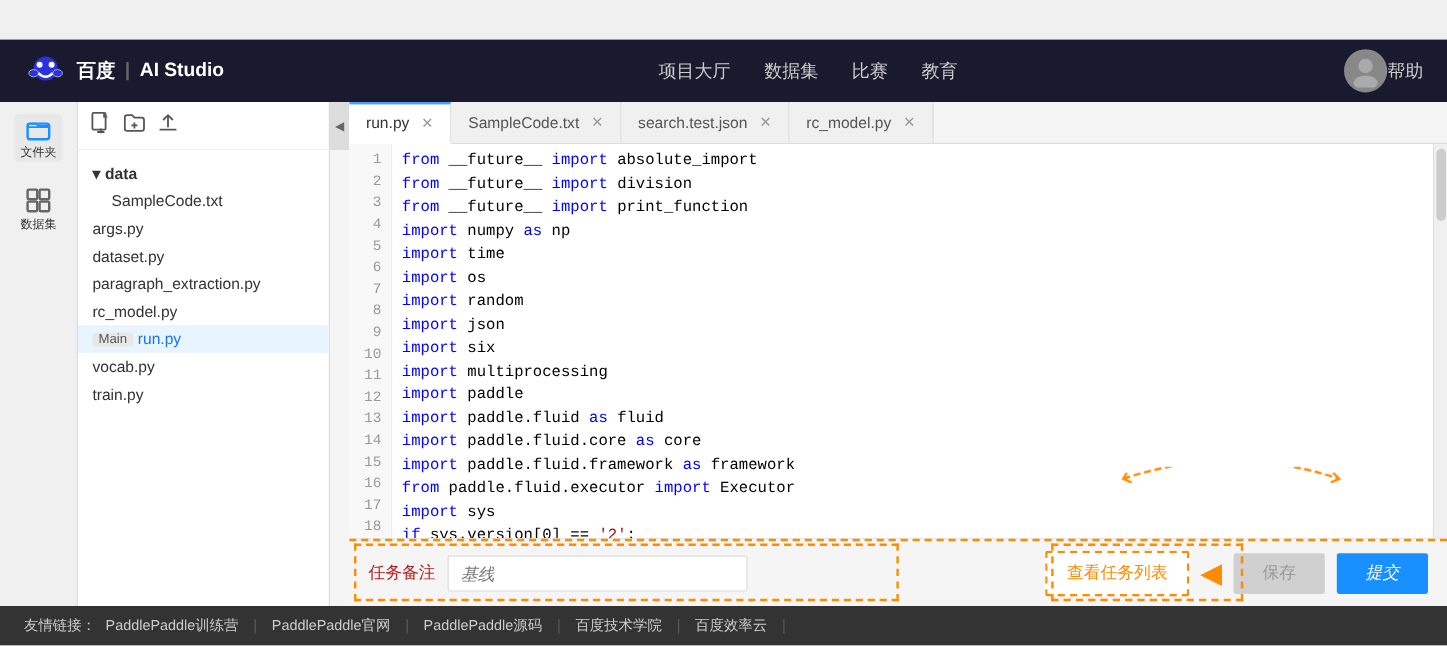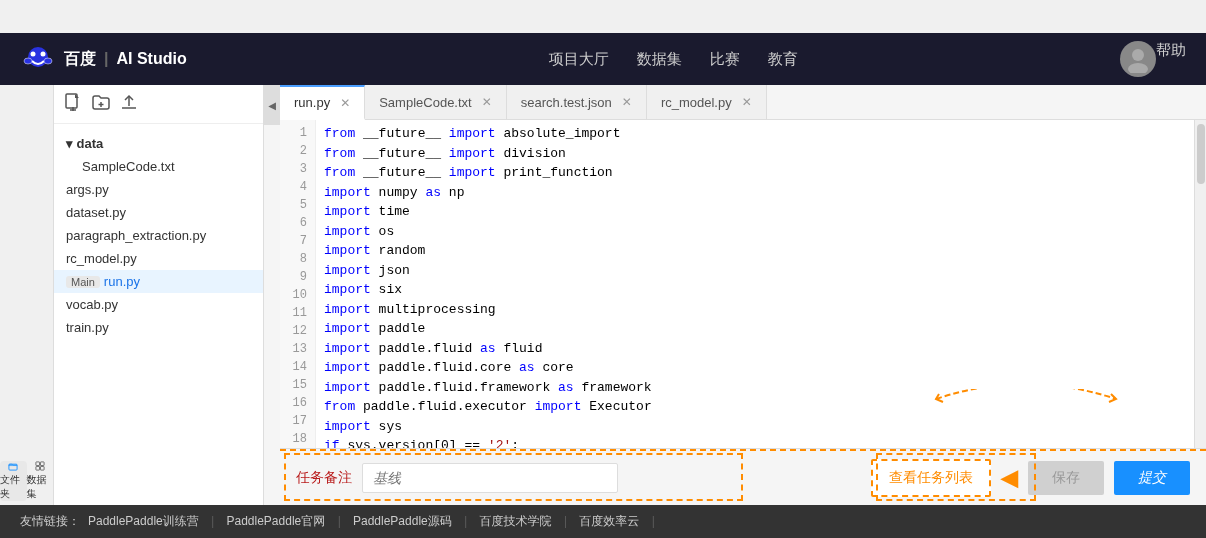--- a/index.html
+++ b/index.html
@@ -39,20 +39,21 @@
       justify-content: center;
     }
     .nav-menu-item {
       color: #ccc;
       font-size: 15px;
       cursor: pointer;
       padding: 4px 0;
     }
     .nav-right {
       display: flex;
+      align-items: center;
     }
     .nav-avatar {
       width: 36px;
       height: 36px;
       border-radius: 50%;
       background: #888;
       display: flex;
       align-items: center;
       justify-content: center;
       overflow: hidden;
@@ -66,25 +67,26 @@
     
     .main-content {
       display: flex;
       flex: 1;
       overflow: hidden;
       background: #f5f5f5;
     }
 
     
     .left-sidebar {
-      width: 54px;
+      width: 65px;
       background: #f0f0f0;
       border-right: 1px solid #ddd;
       display: flex;
-      align-items: flex-end;
+      flex-direction: column;
+      align-items: center;
       padding-top: 10px;
       flex-shrink: 0;
     }
     .sidebar-icon {
       width: 40px;
       height: 40px;
       display: flex;
       align-items: center;
       justify-content: center;
       cursor: pointer;

